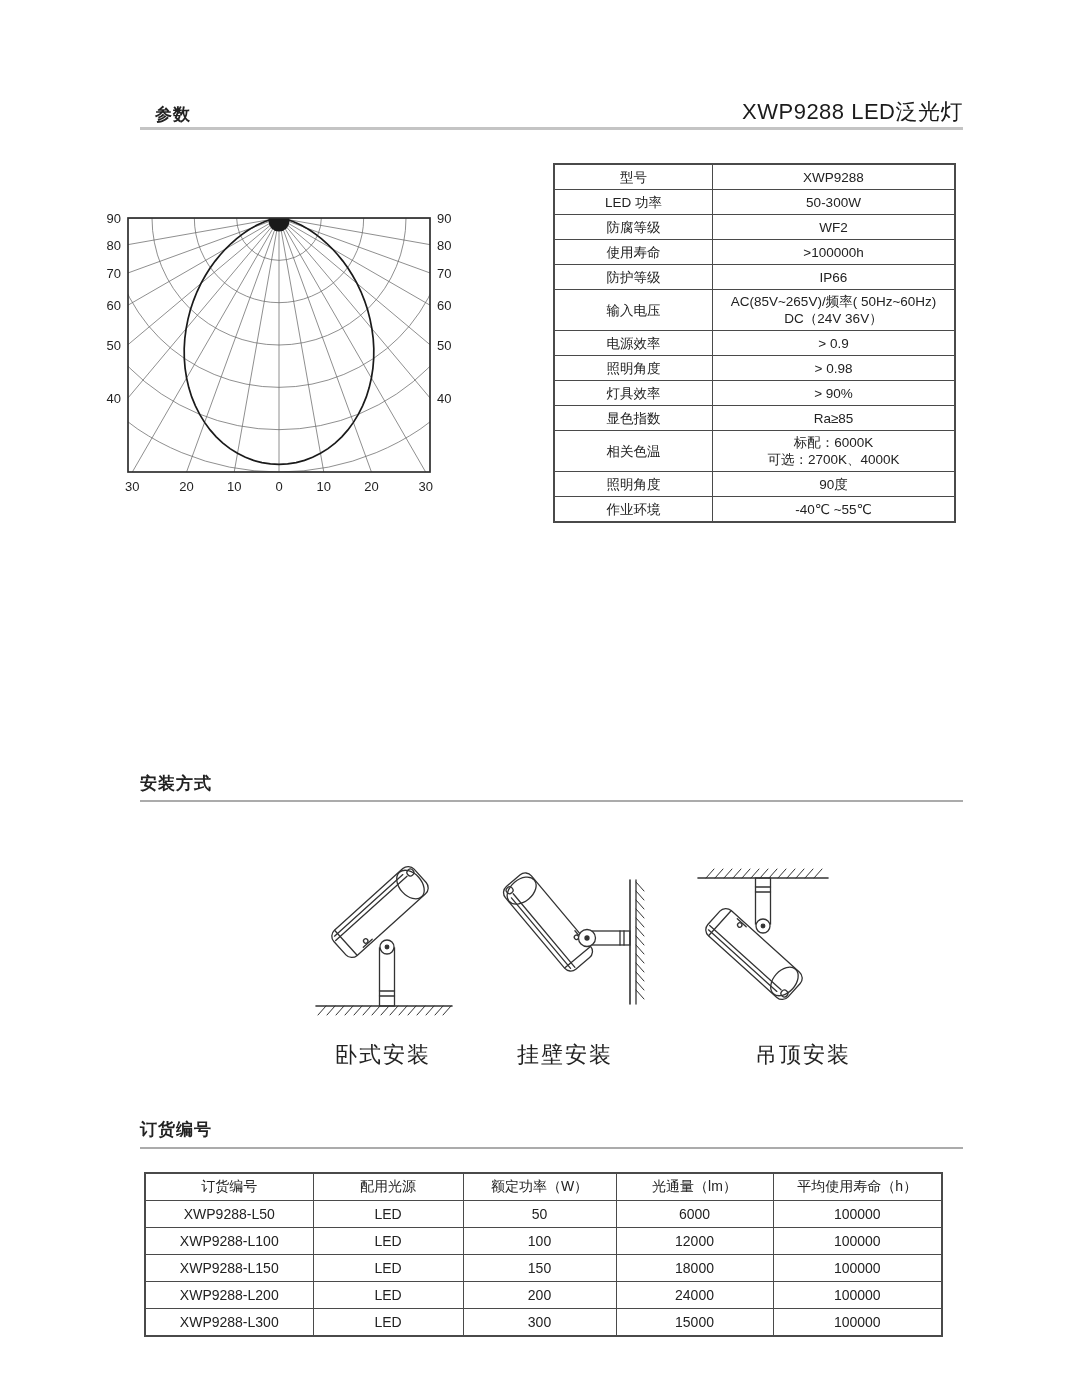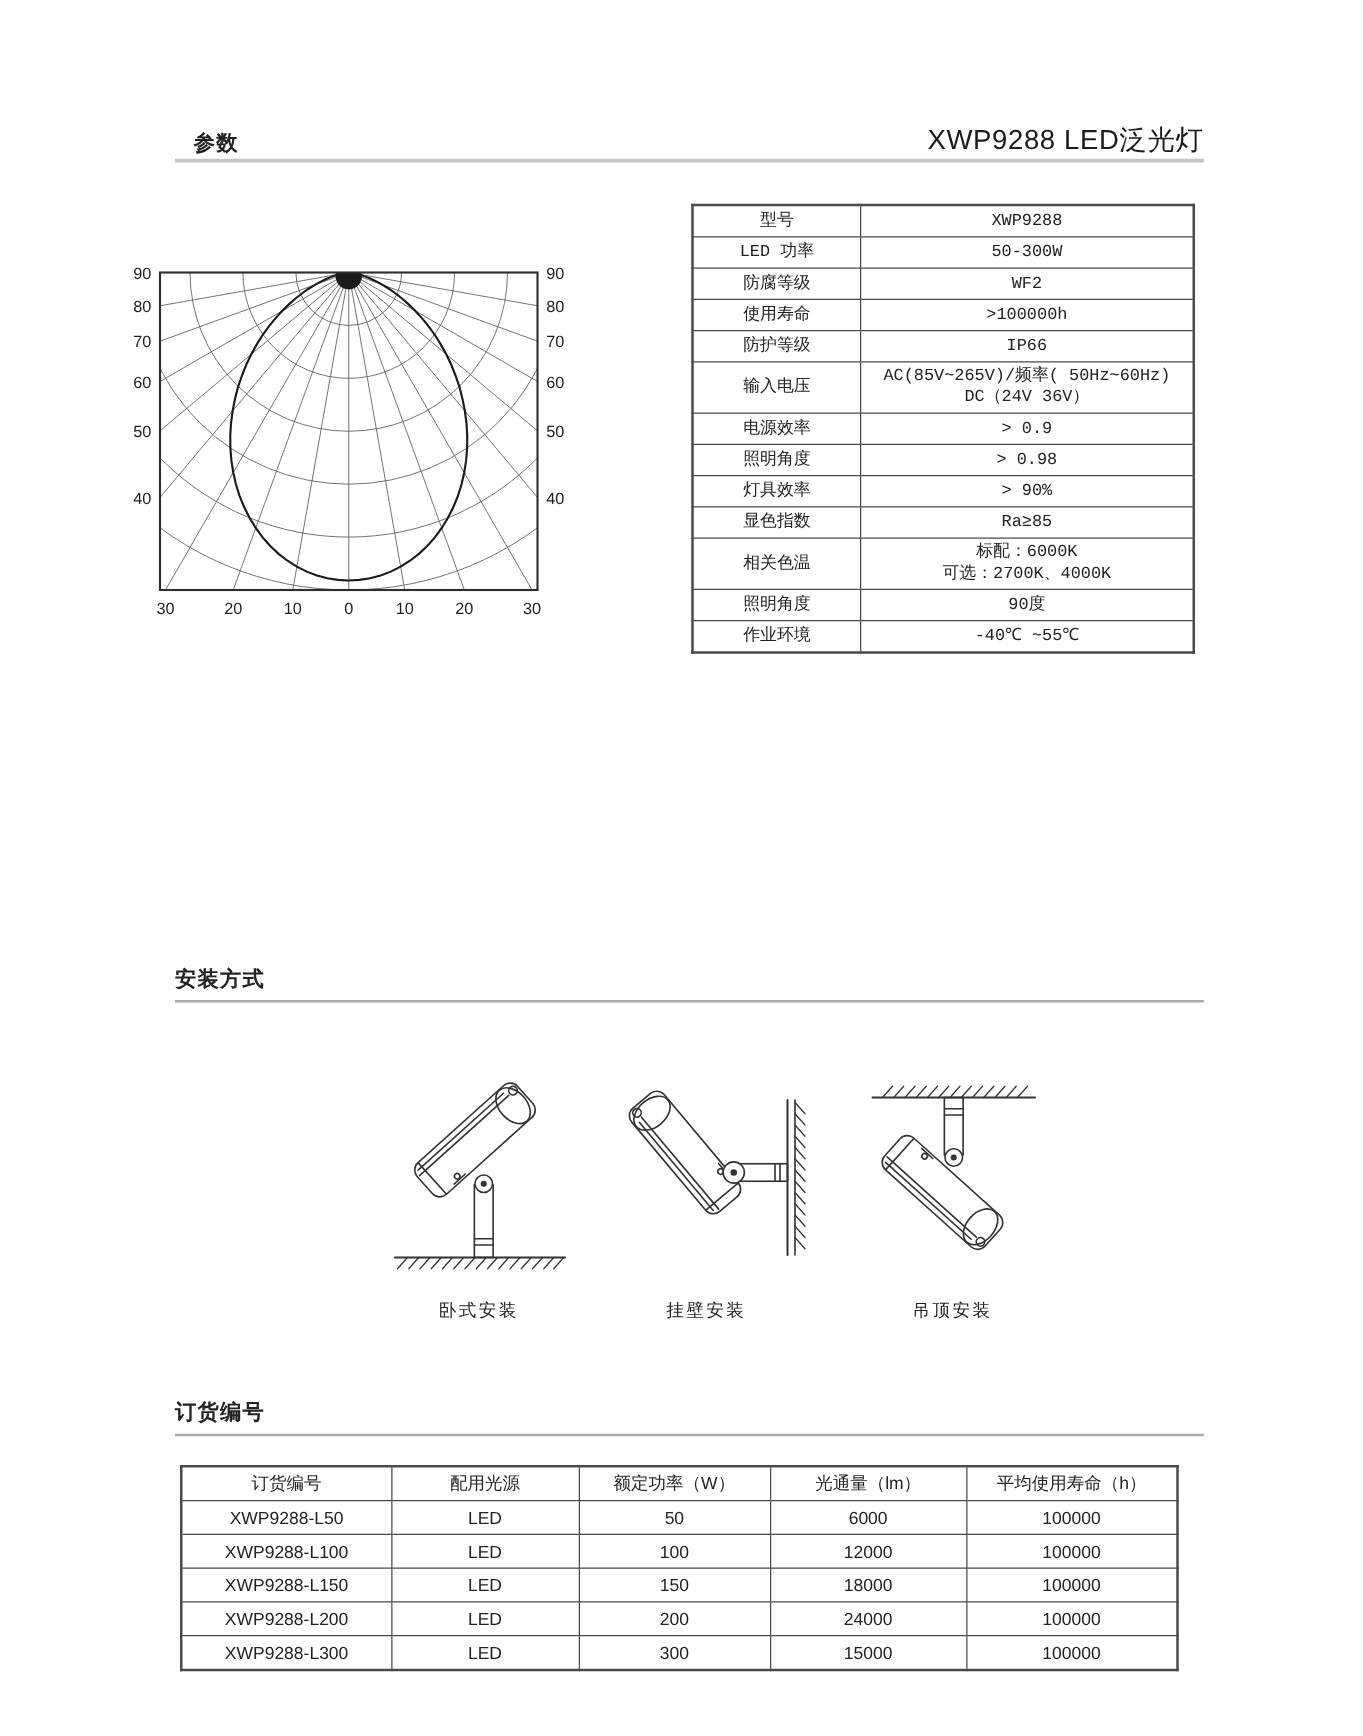--- a/index.html
+++ b/index.html
@@ -7,32 +7,32 @@
         font-family:"Liberation Sans","DejaVu Sans",sans-serif;color:#1f1f1f;}
   .abs{position:absolute;}
   .h-sec{font-size:17px;font-weight:bold;color:#222;letter-spacing:1px;}
   .rule{background:#c4c4c4;}
   #product-title{font-size:22px;color:#1b1b1b;letter-spacing:0.5px;}
 
   
   #spec-wrap{left:553px;top:163px;width:403px;}
   table.spec{border-collapse:collapse;width:100%;table-layout:fixed;}
   table.spec td{border:1px solid #4a4a4a;font-size:13.5px;line-height:17px;
-       text-align:center;vertical-align:middle;padding:3px 4px;color:#222;white-space:pre-line;font-family:Liberation Mono, monospace;}
+       text-align:center;vertical-align:middle;padding:3px 16px;color:#222;white-space:pre-line;}
   table.spec{border:2px solid #4a4a4a;}
   table.spec td.lbl{width:125px;}
   table.spec tr.single td{height:18px;}
 
   
   #order-wrap{left:144px;top:1172px;width:797px;}
   table.order{border-collapse:collapse;width:100%;table-layout:fixed;border:2px solid #4a4a4a;}
   table.order td,table.order th{border:1px solid #4a4a4a;font-size:14px;font-weight:normal;
        text-align:center;vertical-align:middle;height:26px;padding:0 4px;color:#222;}
 
-  .mount-label{position:absolute;top:1040px;font-size:14px;color:#222;letter-spacing:2px;
+  .mount-label{position:absolute;top:1040px;font-size:22px;color:#222;letter-spacing:2px;
        transform:translateX(-50%);white-space:nowrap;}
   svg text{font-family:"Liberation Sans","DejaVu Sans",sans-serif;}
 </style>
 </head>
 <body>
 
 <div id="page">
 
   <div class="abs h-sec" style="left:140px;top:103px;margin-left:15px;">参数</div>
   <div class="abs" id="product-title" style="right:127px;top:97px;">XWP9288 LED泛光灯</div>
@@ -245,21 +245,21 @@
           <line x1="507" y1="26" x2="515" y2="17"></line>
         <line x1="516" y1="26" x2="524" y2="17"></line>
           <line x1="525" y1="26" x2="533" y2="17"></line>
         <line x1="534" y1="26" x2="542" y2="17"></line>
       </g>
     </g>
   </svg>
 
   <div class="mount-label" style="left:383px;">卧式安装</div>
   <div class="mount-label" style="left:565px;">挂壁安装</div>
-  <div class="mount-label" style="left:762px;text-align:center;">吊顶安装</div>
+  <div class="mount-label" style="left:803px;text-align:center;">吊顶安装</div>
 
   <div class="abs h-sec" style="left:140px;top:1118px;">订货编号</div>
   <div class="abs rule" style="left:140px;top:1147px;width:823px;height:2px;background:#ababab;"></div>
 
   <div class="abs" id="order-wrap">
     <table class="order">
       <colgroup>
         <col style="width:168px">
           <col style="width:150px">
           <col style="width:153px">

